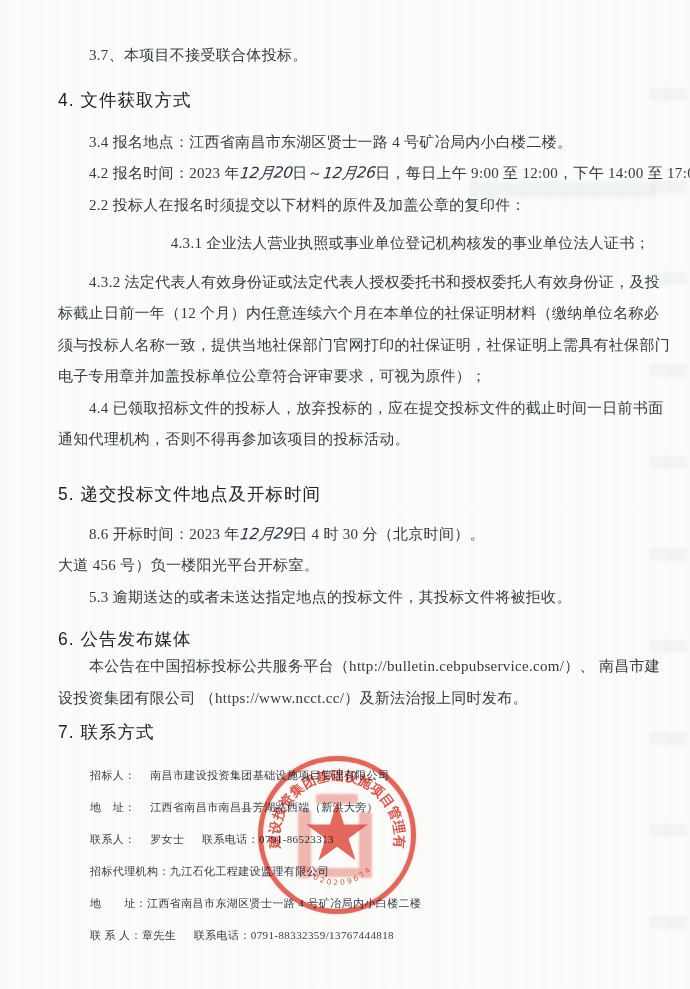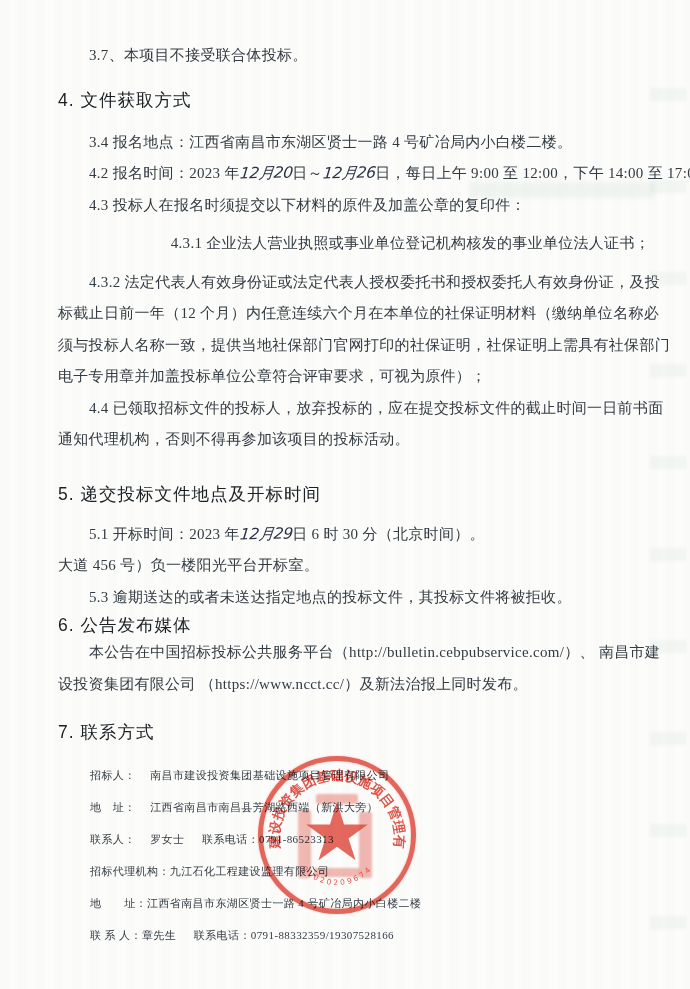--- a/index.html
+++ b/index.html
@@ -43,22 +43,22 @@
     font-size:15.5px;
     letter-spacing:-0.5px;
     color:#2a3246;
     line-height:1;
   }
   .mt-h4{margin-top:16px;}
   .mt-41{margin-top:15px;}
   .mt-small1{margin-top:7px;text-align:right;}
   .mt-h5{margin-top:26px;}
   .mt-51{margin-top:13px;}
-  .mt-h6{margin-top:0;}
-  .mt-h7{margin-top:20px;}
+  .mt-h6{margin-top:14px;}
+  .mt-h7{margin-top:6px;}
   .contact{margin-top:15px;padding-left:32px;}
   .contact .row{
     font-size:11px;
     line-height:32px;
     letter-spacing:0.4px;
     white-space:pre;
   }
   
   .seal{
     position:absolute;
@@ -131,53 +131,53 @@
   <div class="content">
 
     <div class="ln indent">3.7、本项目不接受联合体投标。</div>
 
     <div class="hd mt-h4">4. 文件获取方式</div>
 
     <div class="ln indent mt-41">3.4 报名地点：江西省南昌市东湖区贤士一路 4 号矿冶局内小白楼二楼。</div>
 
     <div class="ln indent"><span>4.2 报名时间：2023 年</span><span class="hw">12月20</span><span>日～</span><span class="hw">12月26</span><span>日，每日上午 9:00 至 12:00，下午 14:00 至 17:00</span></div>
 
-    <div class="ln indent">4.3 投标人在报名时须提交以下材料的原件及加盖公章的复印件：</div>
+    <div class="ln indent">2.2 投标人在报名时须提交以下材料的原件及加盖公章的复印件：</div>
     <div class="ln indent mt-small1">4.3.1 企业法人营业执照或事业单位登记机构核发的事业单位法人证书；</div>
 
     <div class="ln indent mt-small1">4.3.2 法定代表人有效身份证或法定代表人授权委托书和授权委托人有效身份证，及投</div>
     <div class="ln">标截止日前一年（12 个月）内任意连续六个月在本单位的社保证明材料（缴纳单位名称必</div>
     <div class="ln">须与投标人名称一致，提供当地社保部门官网打印的社保证明，社保证明上需具有社保部门</div>
     <div class="ln">电子专用章并加盖投标单位公章符合评审要求，可视为原件）；</div>
 
     <div class="ln indent">4.4 已领取招标文件的投标人，放弃投标的，应在提交投标文件的截止时间一日前书面</div>
     <div class="ln">通知代理机构，否则不得再参加该项目的投标活动。</div>
 
     <div class="hd mt-h5">5. 递交投标文件地点及开标时间</div>
 
-    <div class="ln indent mt-51"><span>5.1 开标时间：2023 年</span><span class="hw">12月29</span><span>日 6 时 30 分（北京时间）。</span></div>
+    <div class="ln indent mt-51"><span>8.6 开标时间：2023 年</span><span class="hw">12月29</span><span>日 4 时 30 分（北京时间）。</span></div>
 
     <div class="ln">大道 456 号）负一楼阳光平台开标室。</div>
 
     <div class="ln indent">5.3 逾期送达的或者未送达指定地点的投标文件，其投标文件将被拒收。</div>
 
     <div class="hd mt-h6">6. 公告发布媒体</div>
 
     <div class="ln indent">本公告在中国招标投标公共服务平台（http://bulletin.cebpubservice.com/）、 南昌市建</div>
     <div class="ln">设投资集团有限公司 （https://www.ncct.cc/）及新法治报上同时发布。</div>
 
     <div class="hd mt-h7">7. 联系方式</div>
 
     <div class="contact">
       <div class="row">招标人：　 南昌市建设投资集团基础设施项目管理有限公司</div>
       <div class="row">地　址：　 江西省南昌市南昌县芳湖路西端（新洪大旁）</div>
       <div class="row">联系人：　 罗女士　  联系电话：0791-86523313</div>
       <div class="row">招标代理机构：九江石化工程建设监理有限公司</div>
       <div class="row">地　　址：江西省南昌市东湖区贤士一路 4 号矿冶局内小白楼二楼</div>
-      <div class="row">联 系 人：章先生　  联系电话：0791-88332359/19307528166</div>
+      <div class="row">联 系 人：章先生　  联系电话：0791-88332359/13767444818</div>
     </div>
 
   </div>
 
   <div class="seal">
     <div class="ring"></div>
     <div class="star"></div>
     <div class="frag f1"></div>
     <div class="frag f2"></div>
     <div class="frag f3"></div>

